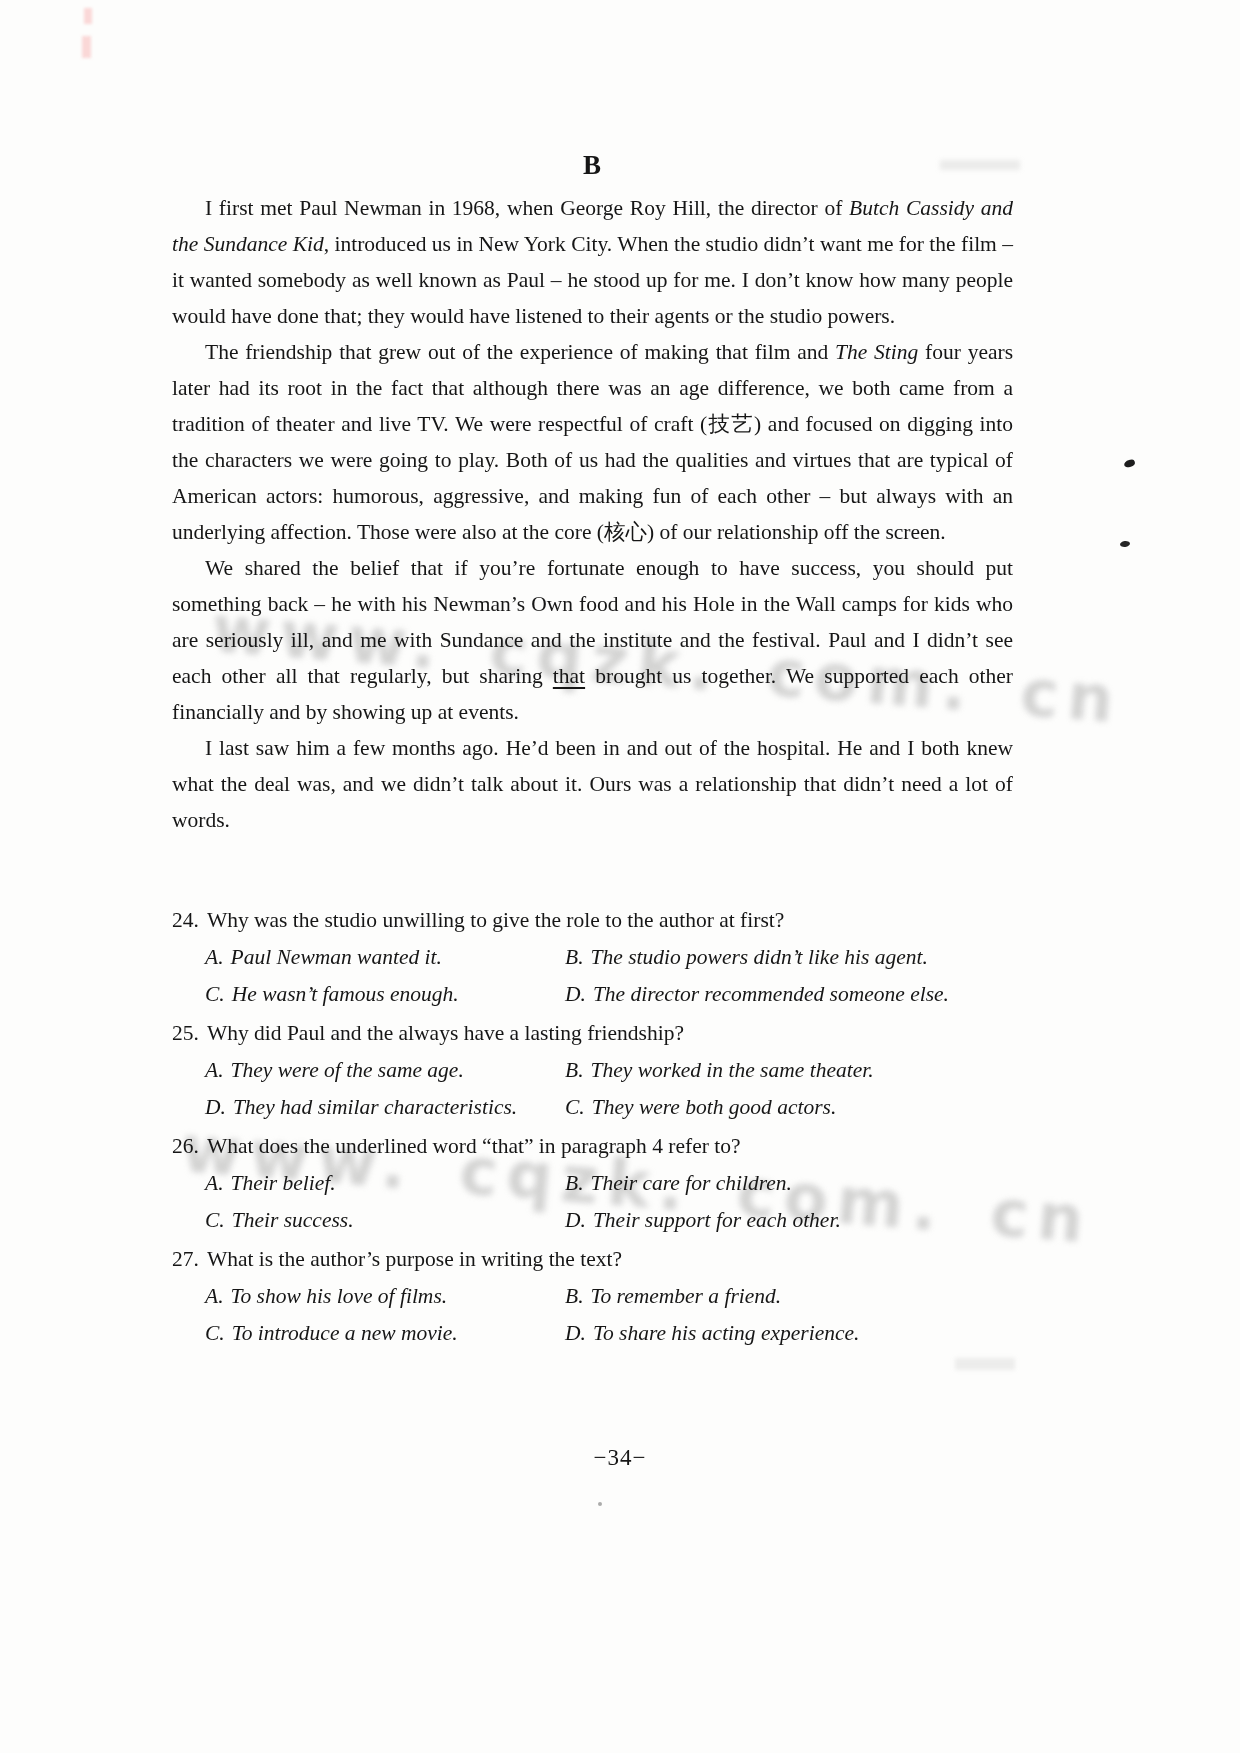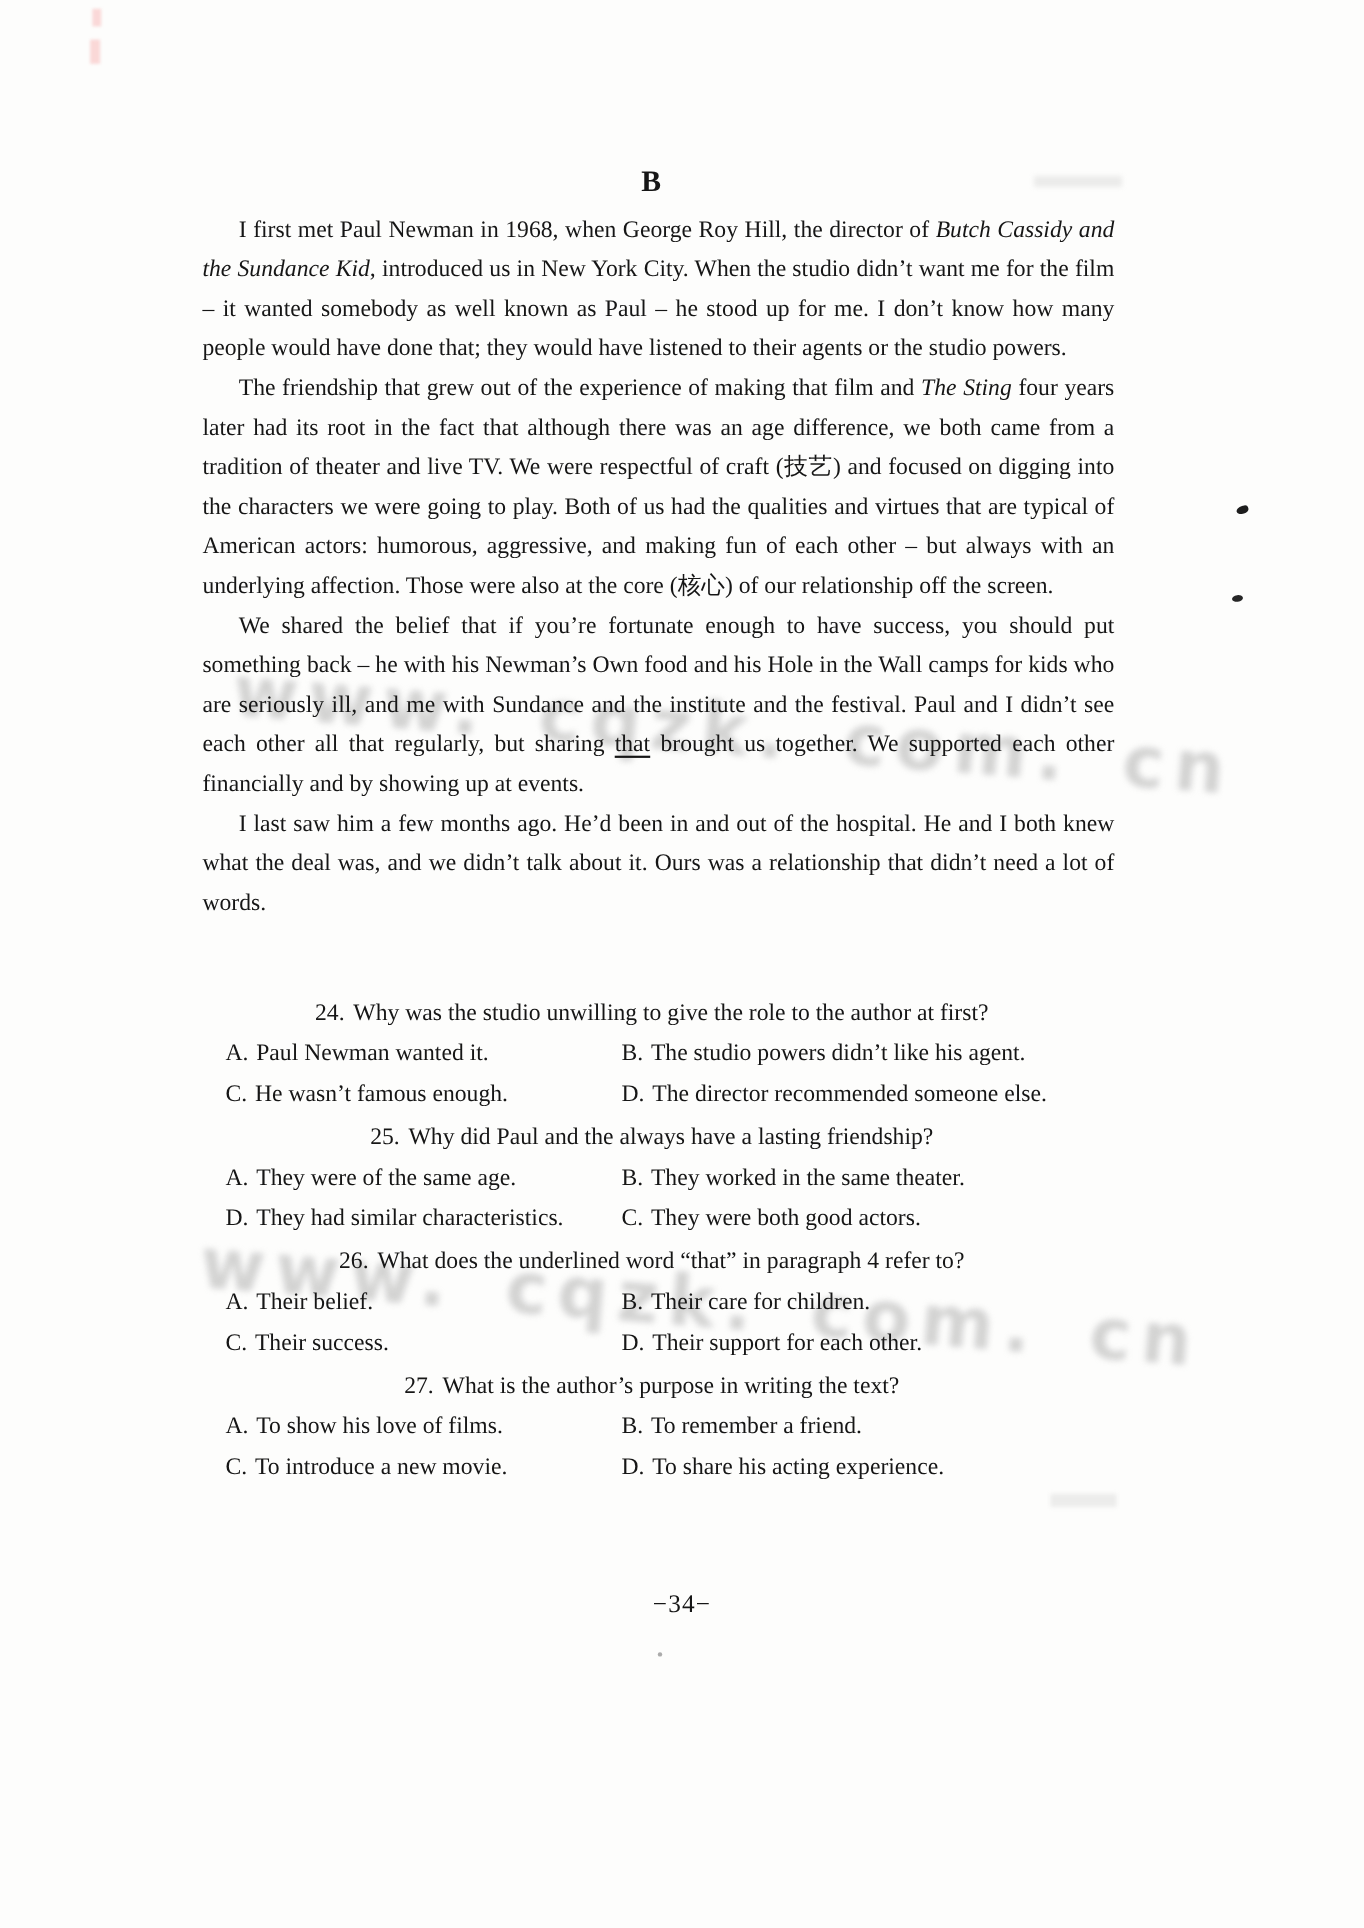--- a/index.html
+++ b/index.html
@@ -24,38 +24,38 @@
     line-height:38px;
     margin-bottom:6px;
     letter-spacing:1px;
   }
   .passage {
     font-size:21.5px;
     line-height:36px;
     text-align:justify;
     text-justify:inter-word;
   }
-  .para { text-indent:33px;margin-left:12px; }
+  .para { text-indent:33px; }
   .seg-italic { font-style:italic; }
   .seg-underline { text-decoration:underline; text-underline-offset:4px; }
 
   .questions {
     margin-top:64px;
     font-size:21.5px;
     line-height:37px;
   }
   .question { margin-bottom:2px; }
-  .q-line { white-space:nowrap;text-align:center; }
+  .q-line { white-space:nowrap; }
   .q-num { margin-right:8px; }
   .options {
     display:grid;
     grid-template-columns:360px 1fr;
     padding-left:33px;
   }
-  .option { white-space:nowrap; }
+  .option { white-space:nowrap;font-style:italic; }
   .opt-label { margin-right:7px; }
 
   .page-number {
     position:absolute;
     left:0; top:1445px; width:1240px;
     text-align:center;
     font-size:23px;
     letter-spacing:1px;
   }
 

